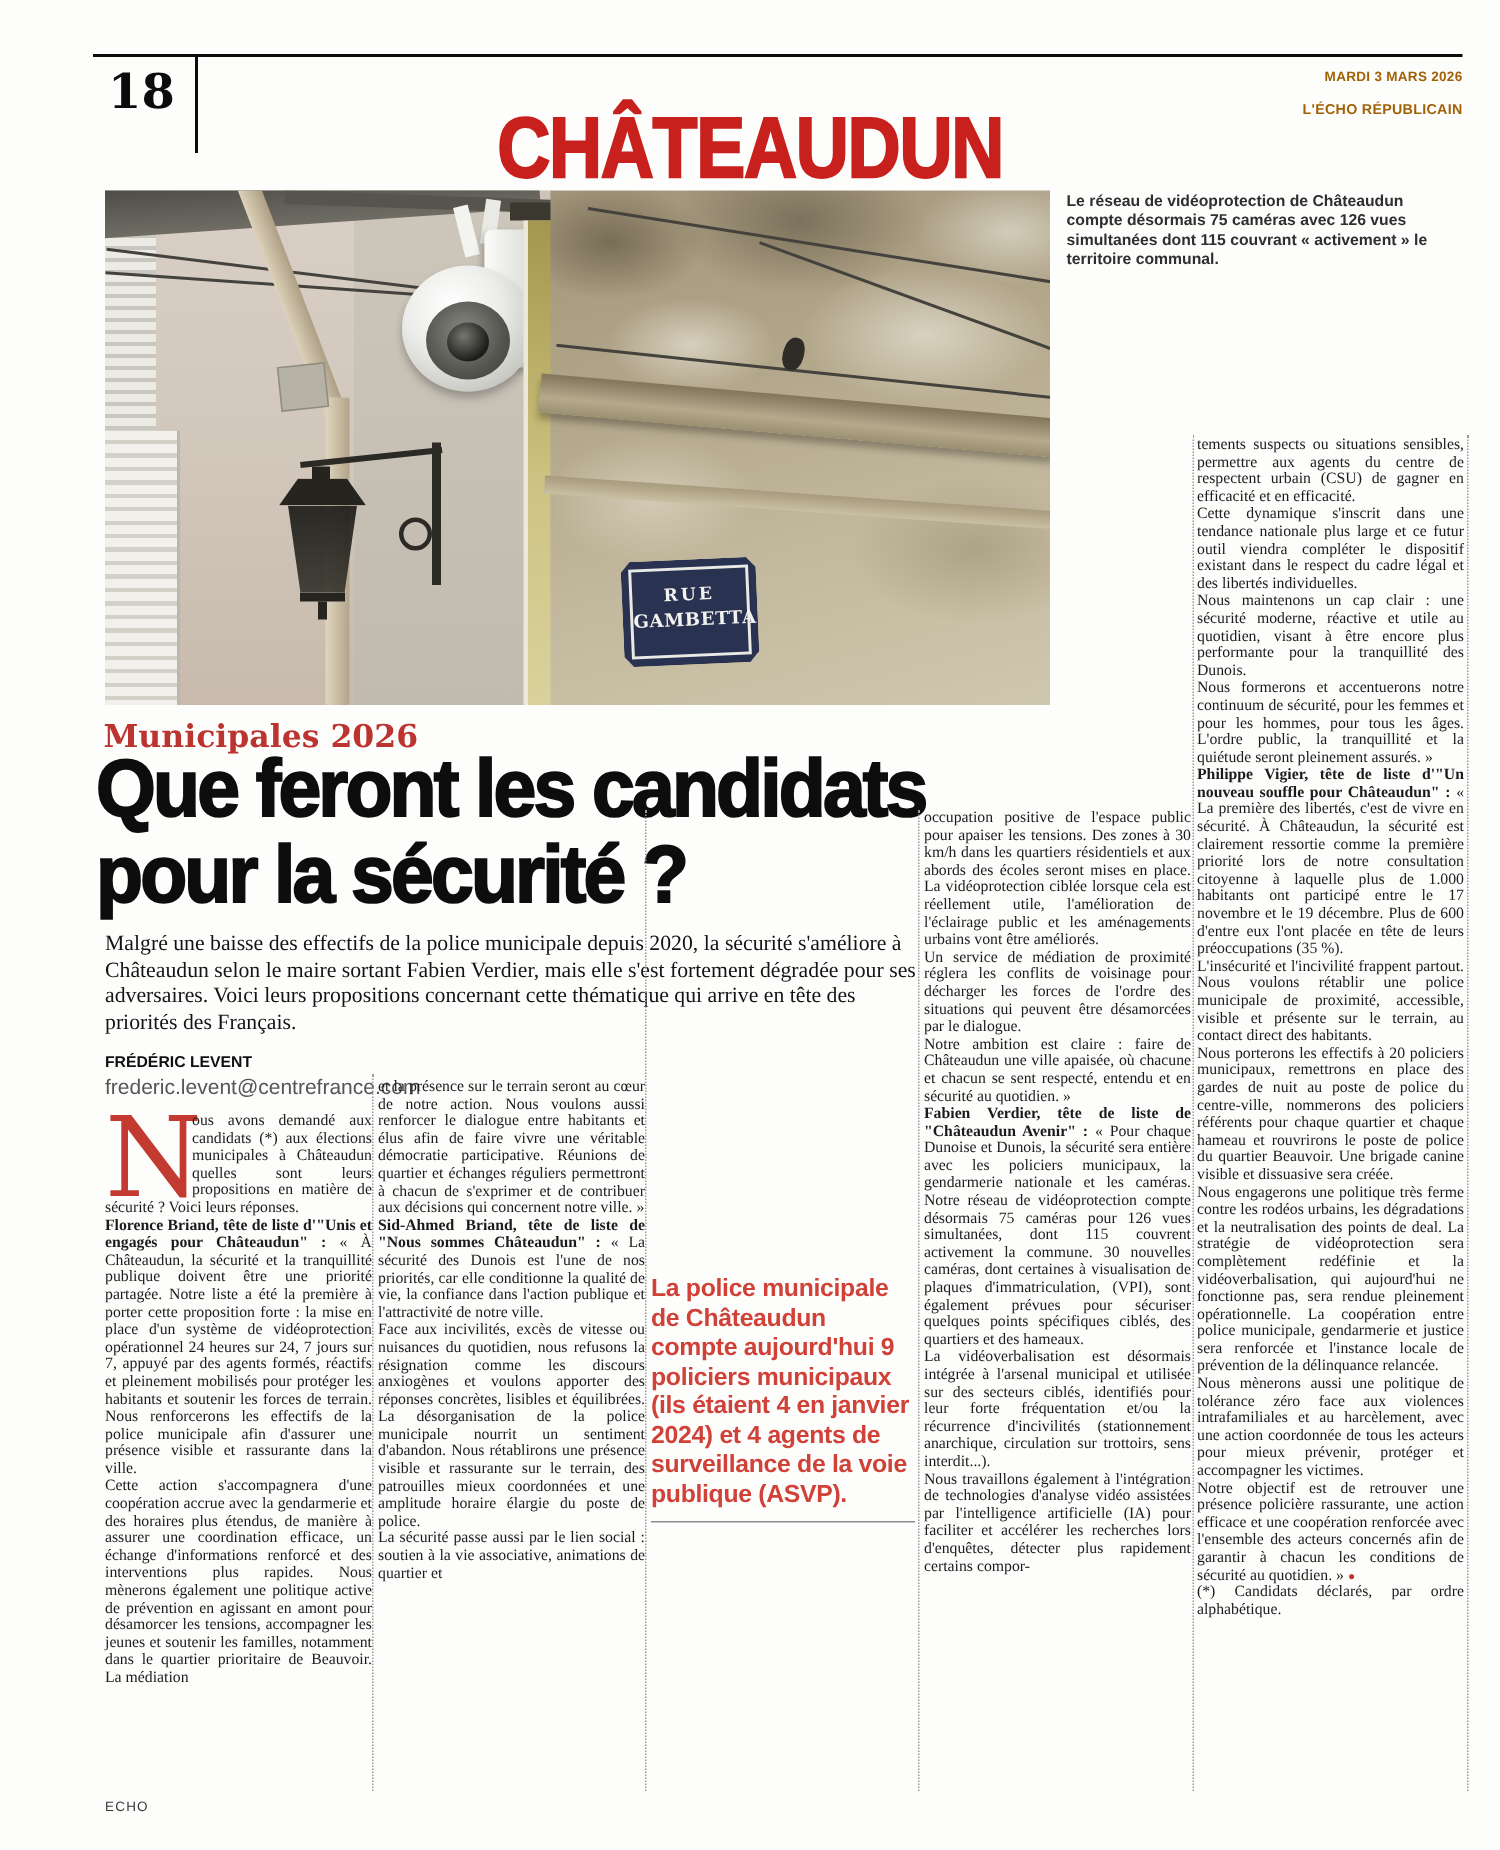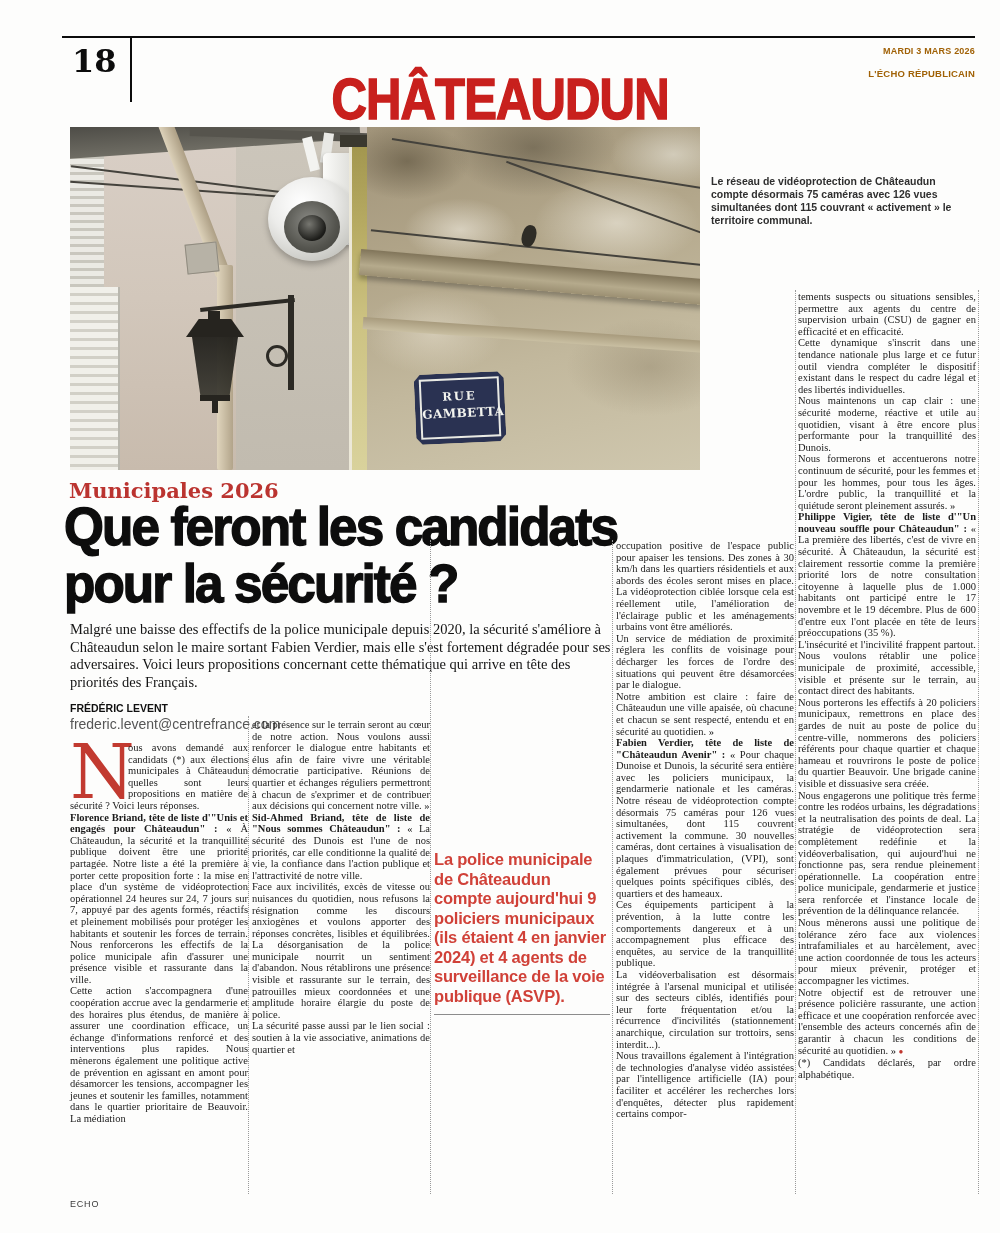--- a/index.html
+++ b/index.html
@@ -81,21 +81,21 @@
   .ph-sign{left:345px;top:246px;width:90px;height:70px;background:#2a3252;transform:rotate(-2.5deg);
       clip-path:polygon(7% 0,93% 0,100% 10%,100% 90%,93% 100%,7% 100%,0 90%,0 10%);
       box-shadow:2px 3px 4px rgba(0,0,0,0.35);}
   .ph-sign-inner{position:absolute;inset:5px;border:2px solid #e9eae4;}
   .ph-sign-l1,.ph-sign-l2{font-family:"DejaVu Serif",serif;font-weight:bold;color:#f2f3ee;text-align:center;}
   .ph-sign-l1{font-size:11.5px;letter-spacing:2px;margin-top:9px;}
   .ph-sign-l2{font-size:12px;letter-spacing:0.5px;margin-top:3px;}
 
   
   .caption{left:711px;top:128px;width:264px;font-family:"Liberation Sans",sans-serif;
-      font-weight:bold;font-size:10.5px;line-height:13px;color:#2f2f2f;margin-top:47px;}
+      font-weight:bold;font-size:10.5px;line-height:13px;color:#2f2f2f;}
 
   
   .kicker{left:69px;top:478px;font-family:"DejaVu Serif",serif;font-weight:bold;font-size:21px;color:#bb3430;}
   .headline{left:64px;top:498px;transform:scaleX(0.95);transform-origin:left top;
       font-family:"Liberation Sans",sans-serif;font-weight:bold;font-size:54px;line-height:57px;
       letter-spacing:-2px;color:#0d0d0d;-webkit-text-stroke:1.4px #0d0d0d;}
   .headline span{display:block;}
   .lede{left:70px;top:621px;width:550px;font-size:14.5px;line-height:17.6px;color:#141414;}
   .byline{left:70px;top:702px;width:180px;font-family:"Liberation Sans",sans-serif;}
   .byline-author{font-weight:bold;font-size:10.5px;color:#101010;}
@@ -216,27 +216,26 @@
   </div>
 
   <div class="abs pullquote">La police municipale de Châteaudun compte aujourd'hui 9 policiers municipaux (ils étaient 4 en janvier 2024) et 4 agents de surveillance de la voie publique (ASVP).</div>
   <div class="abs pq-rule"></div>
 
   <div class="abs bodycol col4">
     <p>occupation positive de l'espace public pour apaiser les tensions. Des zones à 30 km/h dans les quartiers résidentiels et aux abords des écoles seront mises en place. La vidéoprotection ciblée lorsque cela est réellement utile, l'amélioration de l'éclairage public et les aménagements urbains vont être améliorés.</p>
     <p>Un service de médiation de proximité réglera les conflits de voisinage pour décharger les forces de l'ordre des situations qui peuvent être désamorcées par le dialogue.</p>
     <p>Notre ambition est claire : faire de Châteaudun une ville apaisée, où chacune et chacun se sent respecté, entendu et en sécurité au quotidien. »</p>
     <p><span class="lead">Fabien Verdier, tête de liste de "Châteaudun Avenir" :</span> <span>« Pour chaque Dunoise et Dunois, la sécurité sera entière avec les policiers municipaux, la gendarmerie nationale et les caméras. Notre réseau de vidéoprotection compte désormais 75 caméras pour 126 vues simultanées, dont 115 couvrent activement la commune. 30 nouvelles caméras, dont certaines à visualisation de plaques d'immatriculation, (VPI), sont également prévues pour sécuriser quelques points spécifiques ciblés, des quartiers et des hameaux.</span></p>
-    <p>Ces équipements participent à la prévention, à la lutte contre les comportements dangereux et à un accompagnement plus efficace des enquêtes, au service de la tranquillité publique.</p>
     <p>La vidéoverbalisation est désormais intégrée à l'arsenal municipal et utilisée sur des secteurs ciblés, identifiés pour leur forte fréquentation et/ou la récurrence d'incivilités (stationnement anarchique, circulation sur trottoirs, sens interdit...).</p>
     <p>Nous travaillons également à l'intégration de technologies d'analyse vidéo assistées par l'intelligence artificielle (IA) pour faciliter et accélérer les recherches lors d'enquêtes, détecter plus rapidement certains compor-</p>
   </div>
 
   <div class="abs bodycol col5">
-    <p>tements suspects ou situations sensibles, permettre aux agents du centre de supervision urbain (CSU) de gagner en efficacité et en efficacité.</p>
+    <p>tements suspects ou situations sensibles, permettre aux agents du centre de respectent urbain (CSU) de gagner en efficacité et en efficacité.</p>
     <p>Cette dynamique s'inscrit dans une tendance nationale plus large et ce futur outil viendra compléter le dispositif existant dans le respect du cadre légal et des libertés individuelles.</p>
     <p>Nous maintenons un cap clair : une sécurité moderne, réactive et utile au quotidien, visant à être encore plus performante pour la tranquillité des Dunois.</p>
     <p>Nous formerons et accentuerons notre continuum de sécurité, pour les femmes et pour les hommes, pour tous les âges. L'ordre public, la tranquillité et la quiétude seront pleinement assurés. »</p>
     <p><span class="lead">Philippe Vigier, tête de liste d'"Un nouveau souffle pour Châteaudun" :</span> <span>« La première des libertés, c'est de vivre en sécurité. À Châteaudun, la sécurité est clairement ressortie comme la première priorité lors de notre consultation citoyenne à laquelle plus de 1.000 habitants ont participé entre le 17 novembre et le 19 décembre. Plus de 600 d'entre eux l'ont placée en tête de leurs préoccupations (35 %).</span></p>
     <p>L'insécurité et l'incivilité frappent partout. Nous voulons rétablir une police municipale de proximité, accessible, visible et présente sur le terrain, au contact direct des habitants.</p>
     <p>Nous porterons les effectifs à 20 policiers municipaux, remettrons en place des gardes de nuit au poste de police du centre-ville, nommerons des policiers référents pour chaque quartier et chaque hameau et rouvrirons le poste de police du quartier Beauvoir. Une brigade canine visible et dissuasive sera créée.</p>
     <p>Nous engagerons une politique très ferme contre les rodéos urbains, les dégradations et la neutralisation des points de deal. La stratégie de vidéoprotection sera complètement redéfinie et la vidéoverbalisation, qui aujourd'hui ne fonctionne pas, sera rendue pleinement opérationnelle. La coopération entre police municipale, gendarmerie et justice sera renforcée et l'instance locale de prévention de la délinquance relancée.</p>
     <p>Nous mènerons aussi une politique de tolérance zéro face aux violences intrafamiliales et au harcèlement, avec une action coordonnée de tous les acteurs pour mieux prévenir, protéger et accompagner les victimes.</p>
     <p><span>Notre objectif est de retrouver une présence policière rassurante, une action efficace et une coopération renforcée avec l'ensemble des acteurs concernés afin de garantir à chacun les conditions de sécurité au quotidien. »</span> <span class="endmark">●</span></p>
     <p>(*) Candidats déclarés, par ordre alphabétique.</p>

